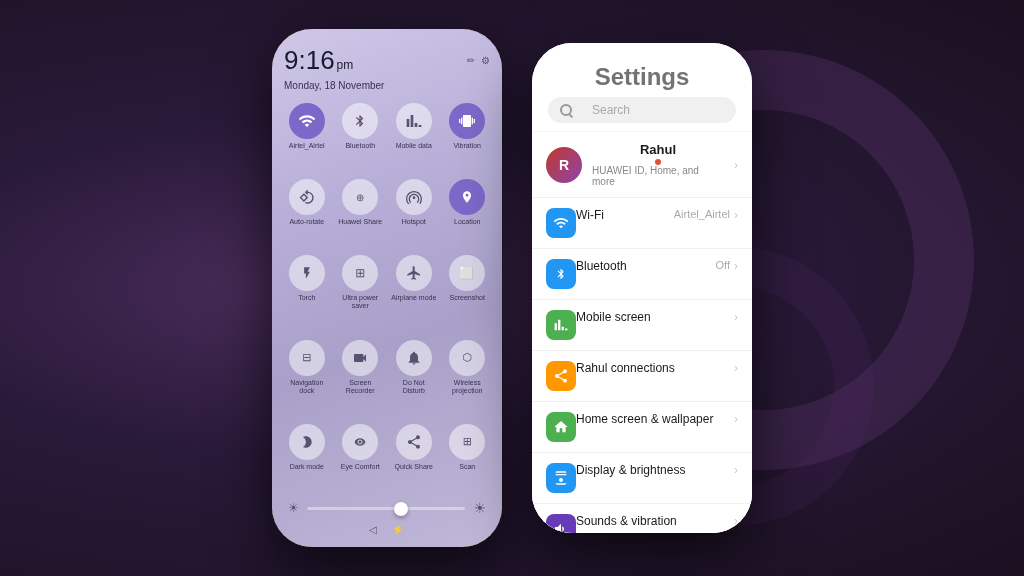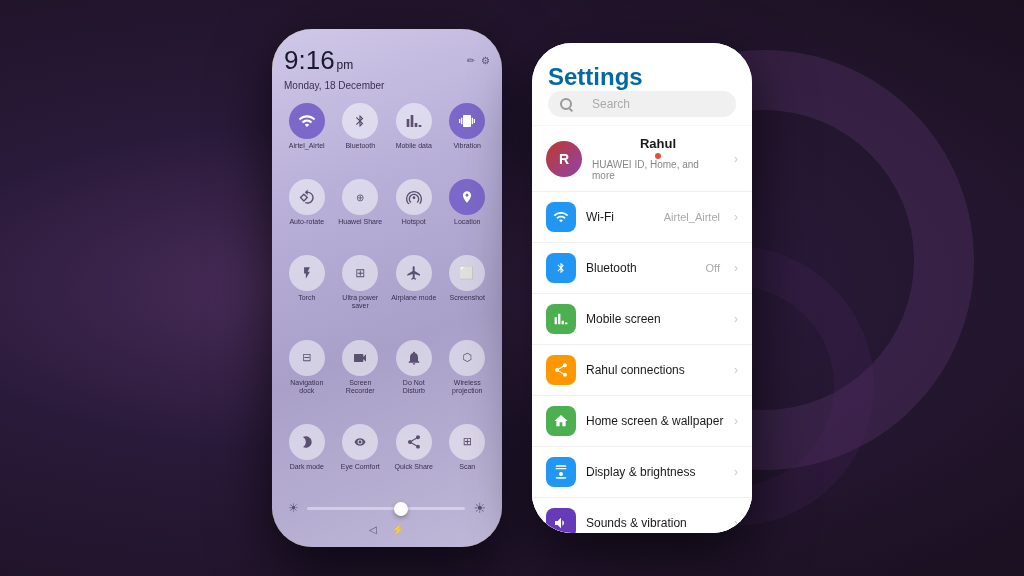--- a/index.html
+++ b/index.html
@@ -217,22 +217,23 @@
     }
 
     .settings-header {
       background: white;
       padding: 20px 16px 8px;
     }
 
     .settings-title {
       font-size: 24px;
       font-weight: 600;
-      color: #0369a1;
-      margin-bottom: 0;
+      color: #737373;
+      margin-bottom: 6px;
+      text-align: center;
     }
 
     .search-bar {
       background: #f0f0f0;
       border-radius: 20px;
       padding: 6px 12px;
       display: flex;
       align-items: center;
       gap: 20px;
     }
@@ -317,25 +318,24 @@
       color: #888;
     }
 
     .chevron {
       color: #ccc;
       font-size: 12px;
     }
 
     .settings-item {
       display: flex;
-      align-items: center;
+      align-items: flex-start;
       padding: 10px 14px;
       border-bottom: 1px solid #f0f0f0;
       background: white;
-      gap: 10px;
     }
 
     .settings-icon-wrap {
       width: 30px;
       height: 30px;
       border-radius: 8px;
       display: flex;
       align-items: center;
       justify-content: center;
       flex-shrink: 0;
@@ -377,21 +377,21 @@
         <div>
           <span class="time-display">
             <span>9:16</span><span class="pm">pm</span>
           </span>
         </div>
         <div class="status-icons">
           <span style="font-size:10px;color:#5a5070;">✏</span>
           <span style="font-size:10px;color:#5a5070;">⚙</span>
         </div>
       </div>
-      <div class="date-display">Monday, 18 December</div>
+      <div class="date-display">Monday, 18 November</div>
 
       <div class="quick-settings-grid">
 
         <div class="qs-item">
           <div class="qs-icon active">
             <svg width="18" height="18" viewBox="0 0 24 24" fill="white">
                 <path d="M1 9l2 2c5-5 13-5 18 0l2-2C16.93 2.93 7.08 2.93 1 9zm8 8l3 3 3-3c-1.65-1.66-4.34-1.66-6 0zm-4-4l2 2c2.76-2.76 7.24-2.76 10 0l2-2C15.14 9.14 8.87 9.14 5 13z"></path>
               </svg>
           </div>
           <span class="qs-label">Airtel_Airtel</span>

